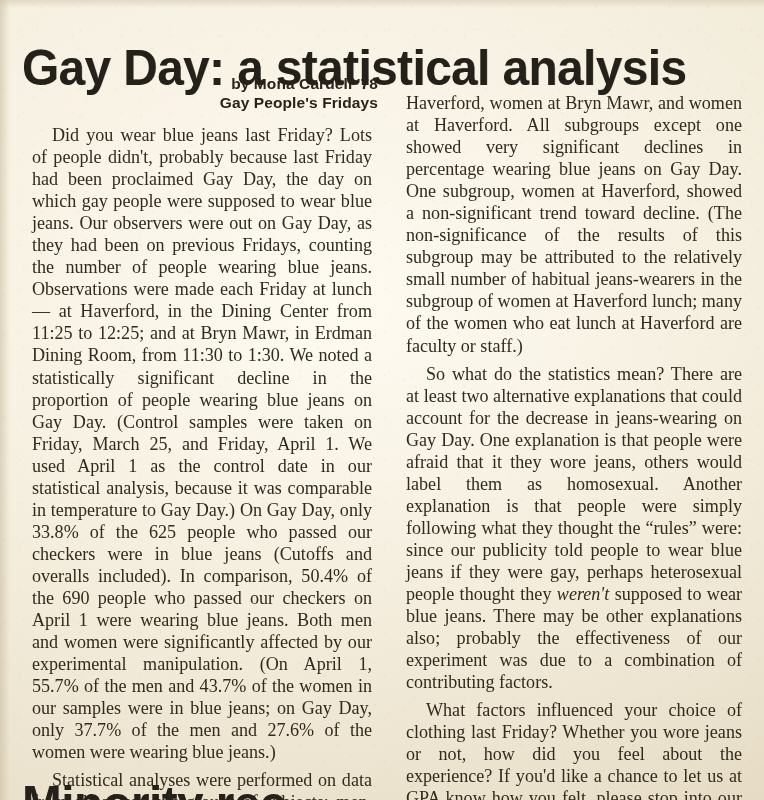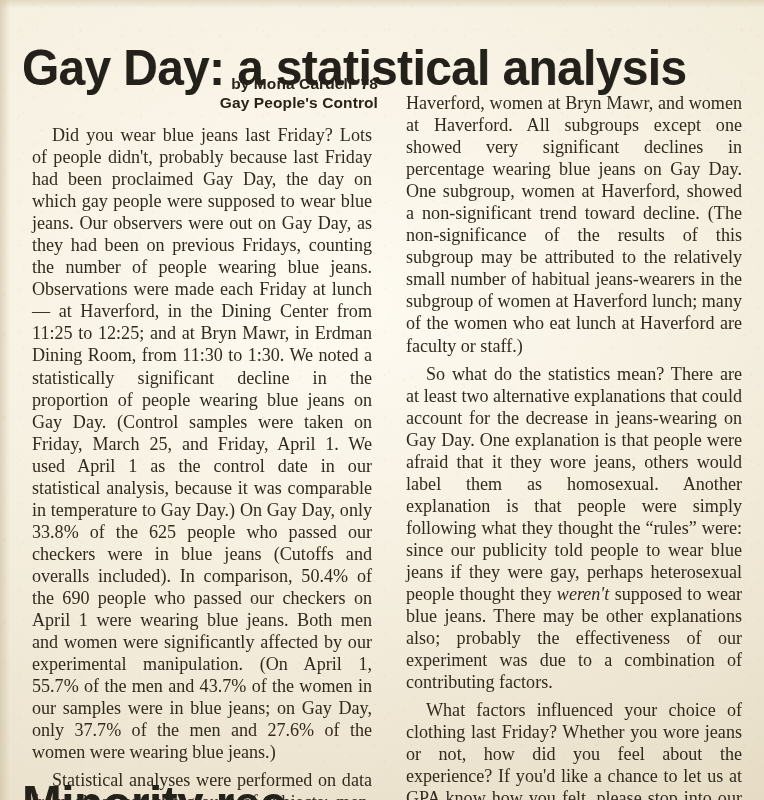--- a/index.html
+++ b/index.html
@@ -143,21 +143,21 @@
 <body>
 
 <div class="sheet">
   <div class="paper"></div>
   <div class="grain"></div>
 
   <h1 class="headline">Gay Day: a statistical analysis</h1>
 
   <div class="byline">
     <div>by Mona Cardell '78</div>
-    <div>Gay People's Control</div>
+    <div>Gay People's Fridays</div>
   </div>
 
   <div class="col col-1">
     <p>Did you wear blue jeans last Friday? Lots of people didn't, probably because last Friday had been proclaimed Gay Day, the day on which gay people were supposed to wear blue jeans. Our observers were out on Gay Day, as they had been on previous Fridays, counting the number of people wearing blue jeans. Observations were made each Friday at lunch — at Haverford, in the Dining Center from 11:25 to 12:25; and at Bryn Mawr, in Erdman Dining Room, from 11:30 to 1:30. We noted a statistically significant decline in the proportion of people wearing blue jeans on Gay Day. (Control samples were taken on Friday, March 25, and Friday, April 1. We used April 1 as the control date in our statistical analysis, because it was comparable in temperature to Gay Day.) On Gay Day, only 33.8% of the 625 people who passed our checkers were in blue jeans (Cutoffs and overalls included). In comparison, 50.4% of the 690 people who passed our checkers on April 1 were wearing blue jeans. Both men and women were significantly affected by our experimental manipulation. (On April 1, 55.7% of the men and 43.7% of the women in our samples were in blue jeans; on Gay Day, only 37.7% of the men and 27.6% of the women were wearing blue jeans.)</p>
     <p>Statistical analyses were performed on data from all of our sub-groups of subjects: men, women, people at Bryn Mawr, people at Haverford, men at Bryn Mawr, men at</p>
   </div>
 
   <div class="col col-2">
     <p class="cont">Haverford, women at Bryn Mawr, and women at Haverford. All subgroups except one showed very significant declines in percentage wearing blue jeans on Gay Day. One subgroup, women at Haverford, showed a non-significant trend toward decline. (The non-significance of the results of this subgroup may be attributed to the relatively small number of habitual jeans-wearers in the subgroup of women at Haverford lunch; many of the women who eat lunch at Haverford are faculty or staff.)</p>
     <p><span>So what do the statistics mean? There are at least two alternative explanations that could account for the decrease in jeans-wearing on Gay Day. One explanation is that people were afraid that it they wore jeans, others would label them as homosexual. Another explanation is that people were simply following what they thought the “rules” were: since our publicity told people to wear blue jeans if they were gay, perhaps heterosexual people thought they </span><i>weren't</i><span> supposed to wear blue jeans. There may be other explanations also; probably the effectiveness of our experiment was due to a combination of contributing factors.</span></p>

